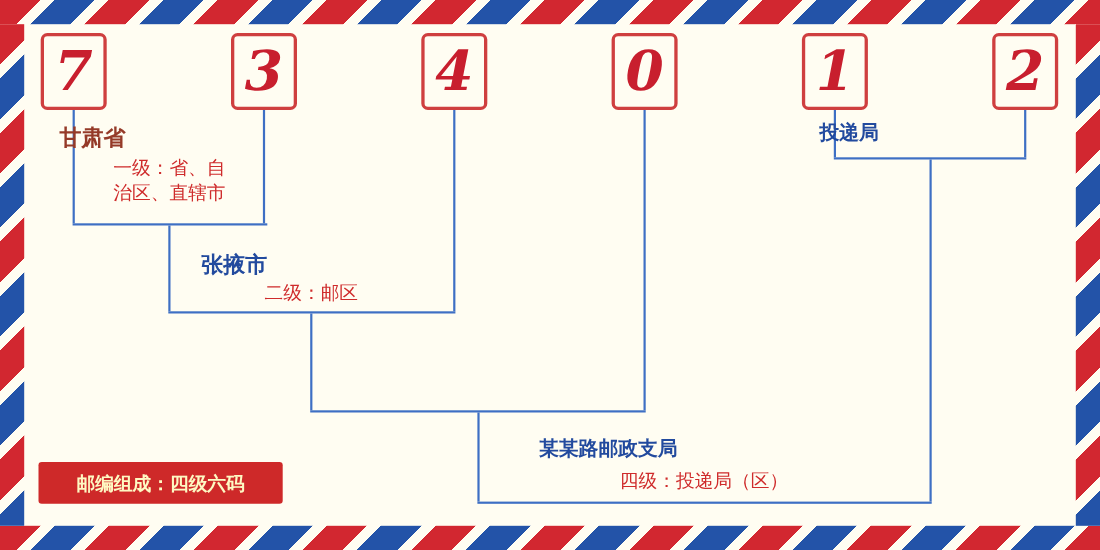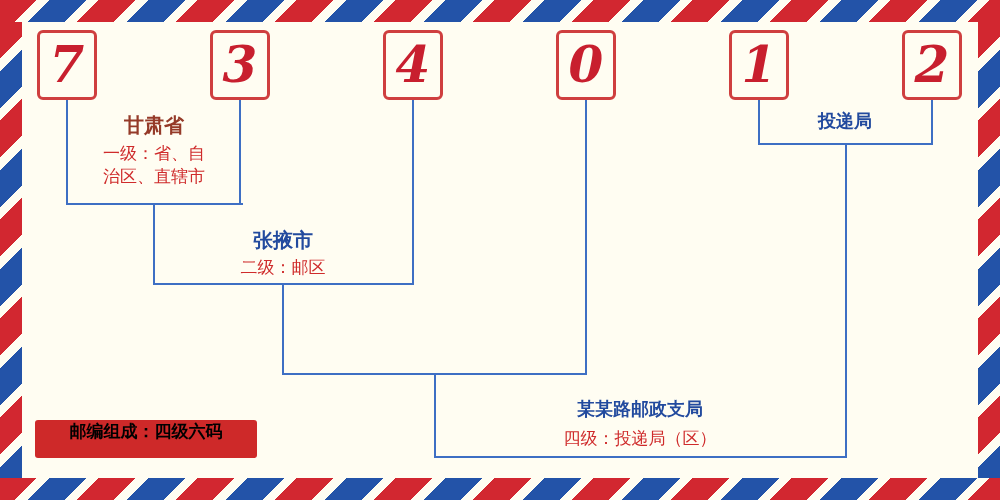--- a/index.html
+++ b/index.html
@@ -25,29 +25,29 @@
     display:flex;align-items:center;justify-content:center;background:transparent;}
   .digit{font-family:"DejaVu Serif","Liberation Serif",serif;
     font-style:italic;font-weight:bold;font-size:50px;line-height:1;color:#c81f2e;}
 
   
   .line{position:absolute;background:#3e6fc4;}
   .vline{width:2px;}
   .hline{height:2px;}
 
   
-  .lbl-title{position:absolute;text-align:center;font-weight:bold;font-size:20px;color:#224a9e;line-height:1.2;}
+  .lbl-title{position:absolute;font-weight:bold;font-size:20px;color:#224a9e;line-height:1.2;}
   .lbl-title.small{font-size:18px;}
   .lbl-desc{position:absolute;text-align:center;font-size:17px;color:#cf2b2b;line-height:1.25;}
   .brown{color:#953a28;}
 
   
   .badge{position:absolute;left:35px;top:420px;width:222px;height:38px;
-    background:#ce2929;color:#000000;font-weight:bold;font-size:17px;
-    display:flex;align-items:flex-start;justify-content:center;border-radius:3px;}
+    background:#ce2929;color:#fef9c3;font-weight:bold;font-size:17px;
+    display:flex;align-items:center;justify-content:center;border-radius:3px;}
 </style>
 </head>
 <body>
 
 <div style="position:absolute;inset:0;">
 
   <div class="border-band band-h band-top"></div>
   <div class="border-band band-h band-bottom"></div>
   <div class="border-band band-v band-left"></div>
   <div class="border-band band-v band-right"></div>

